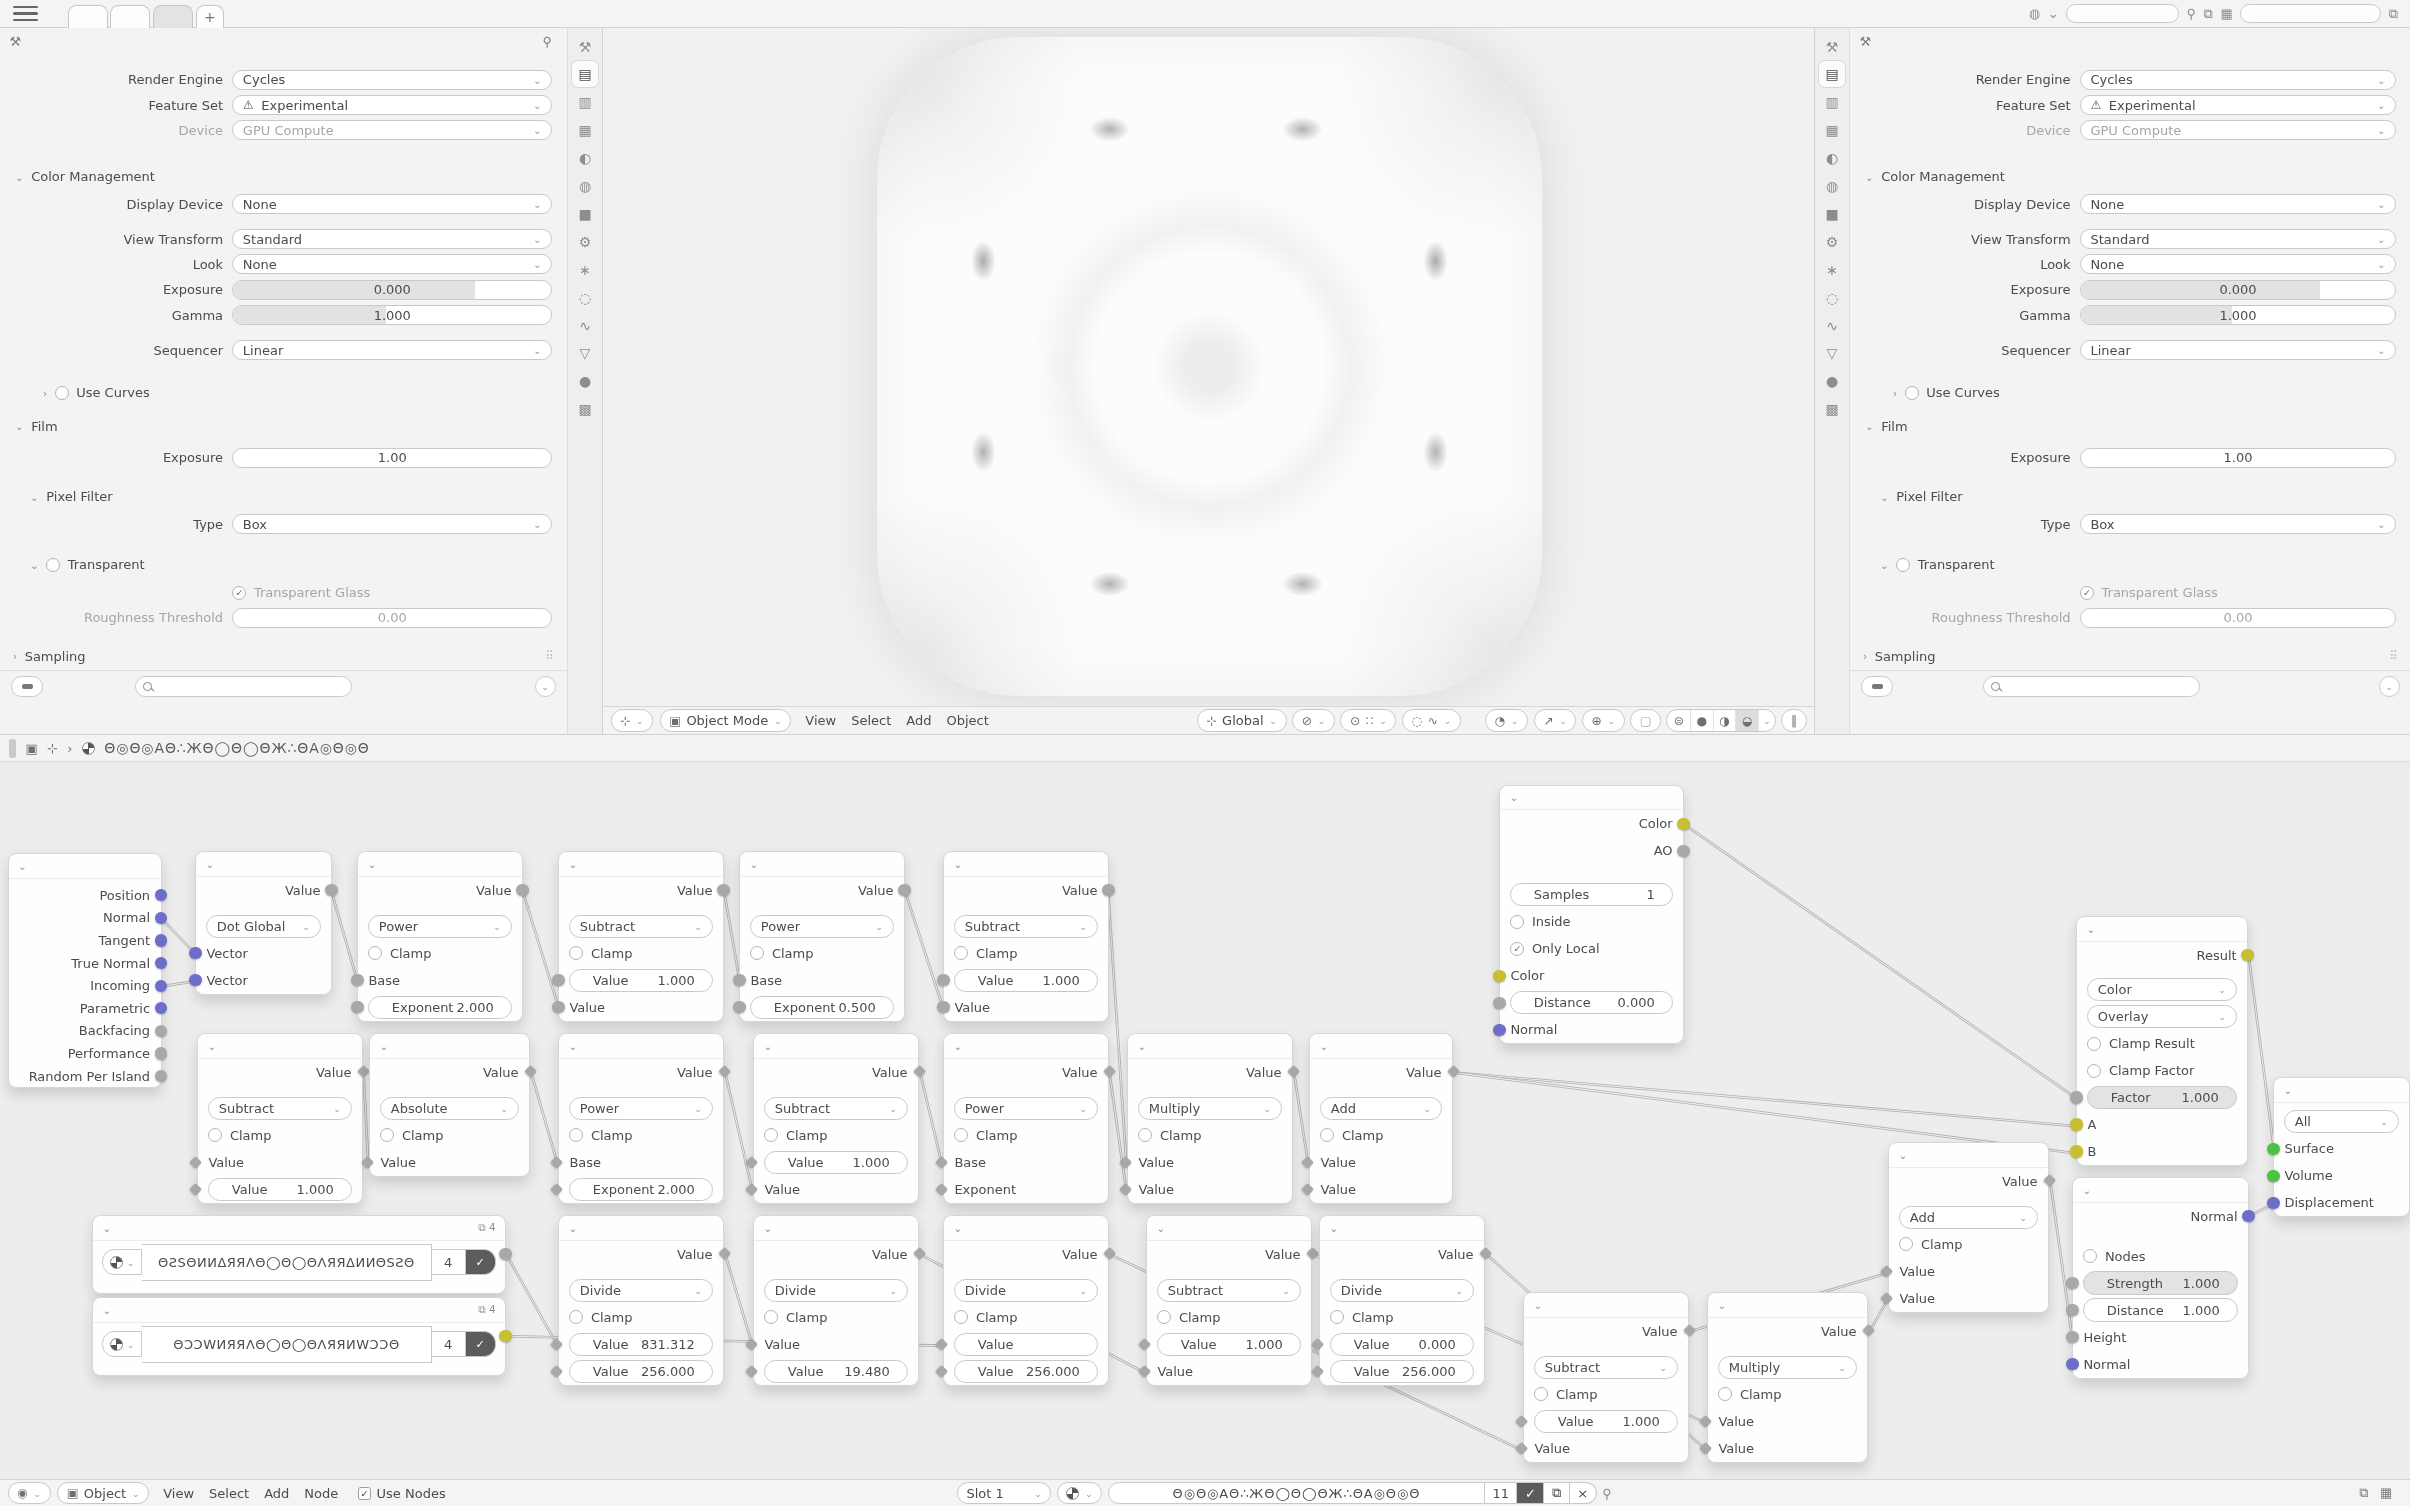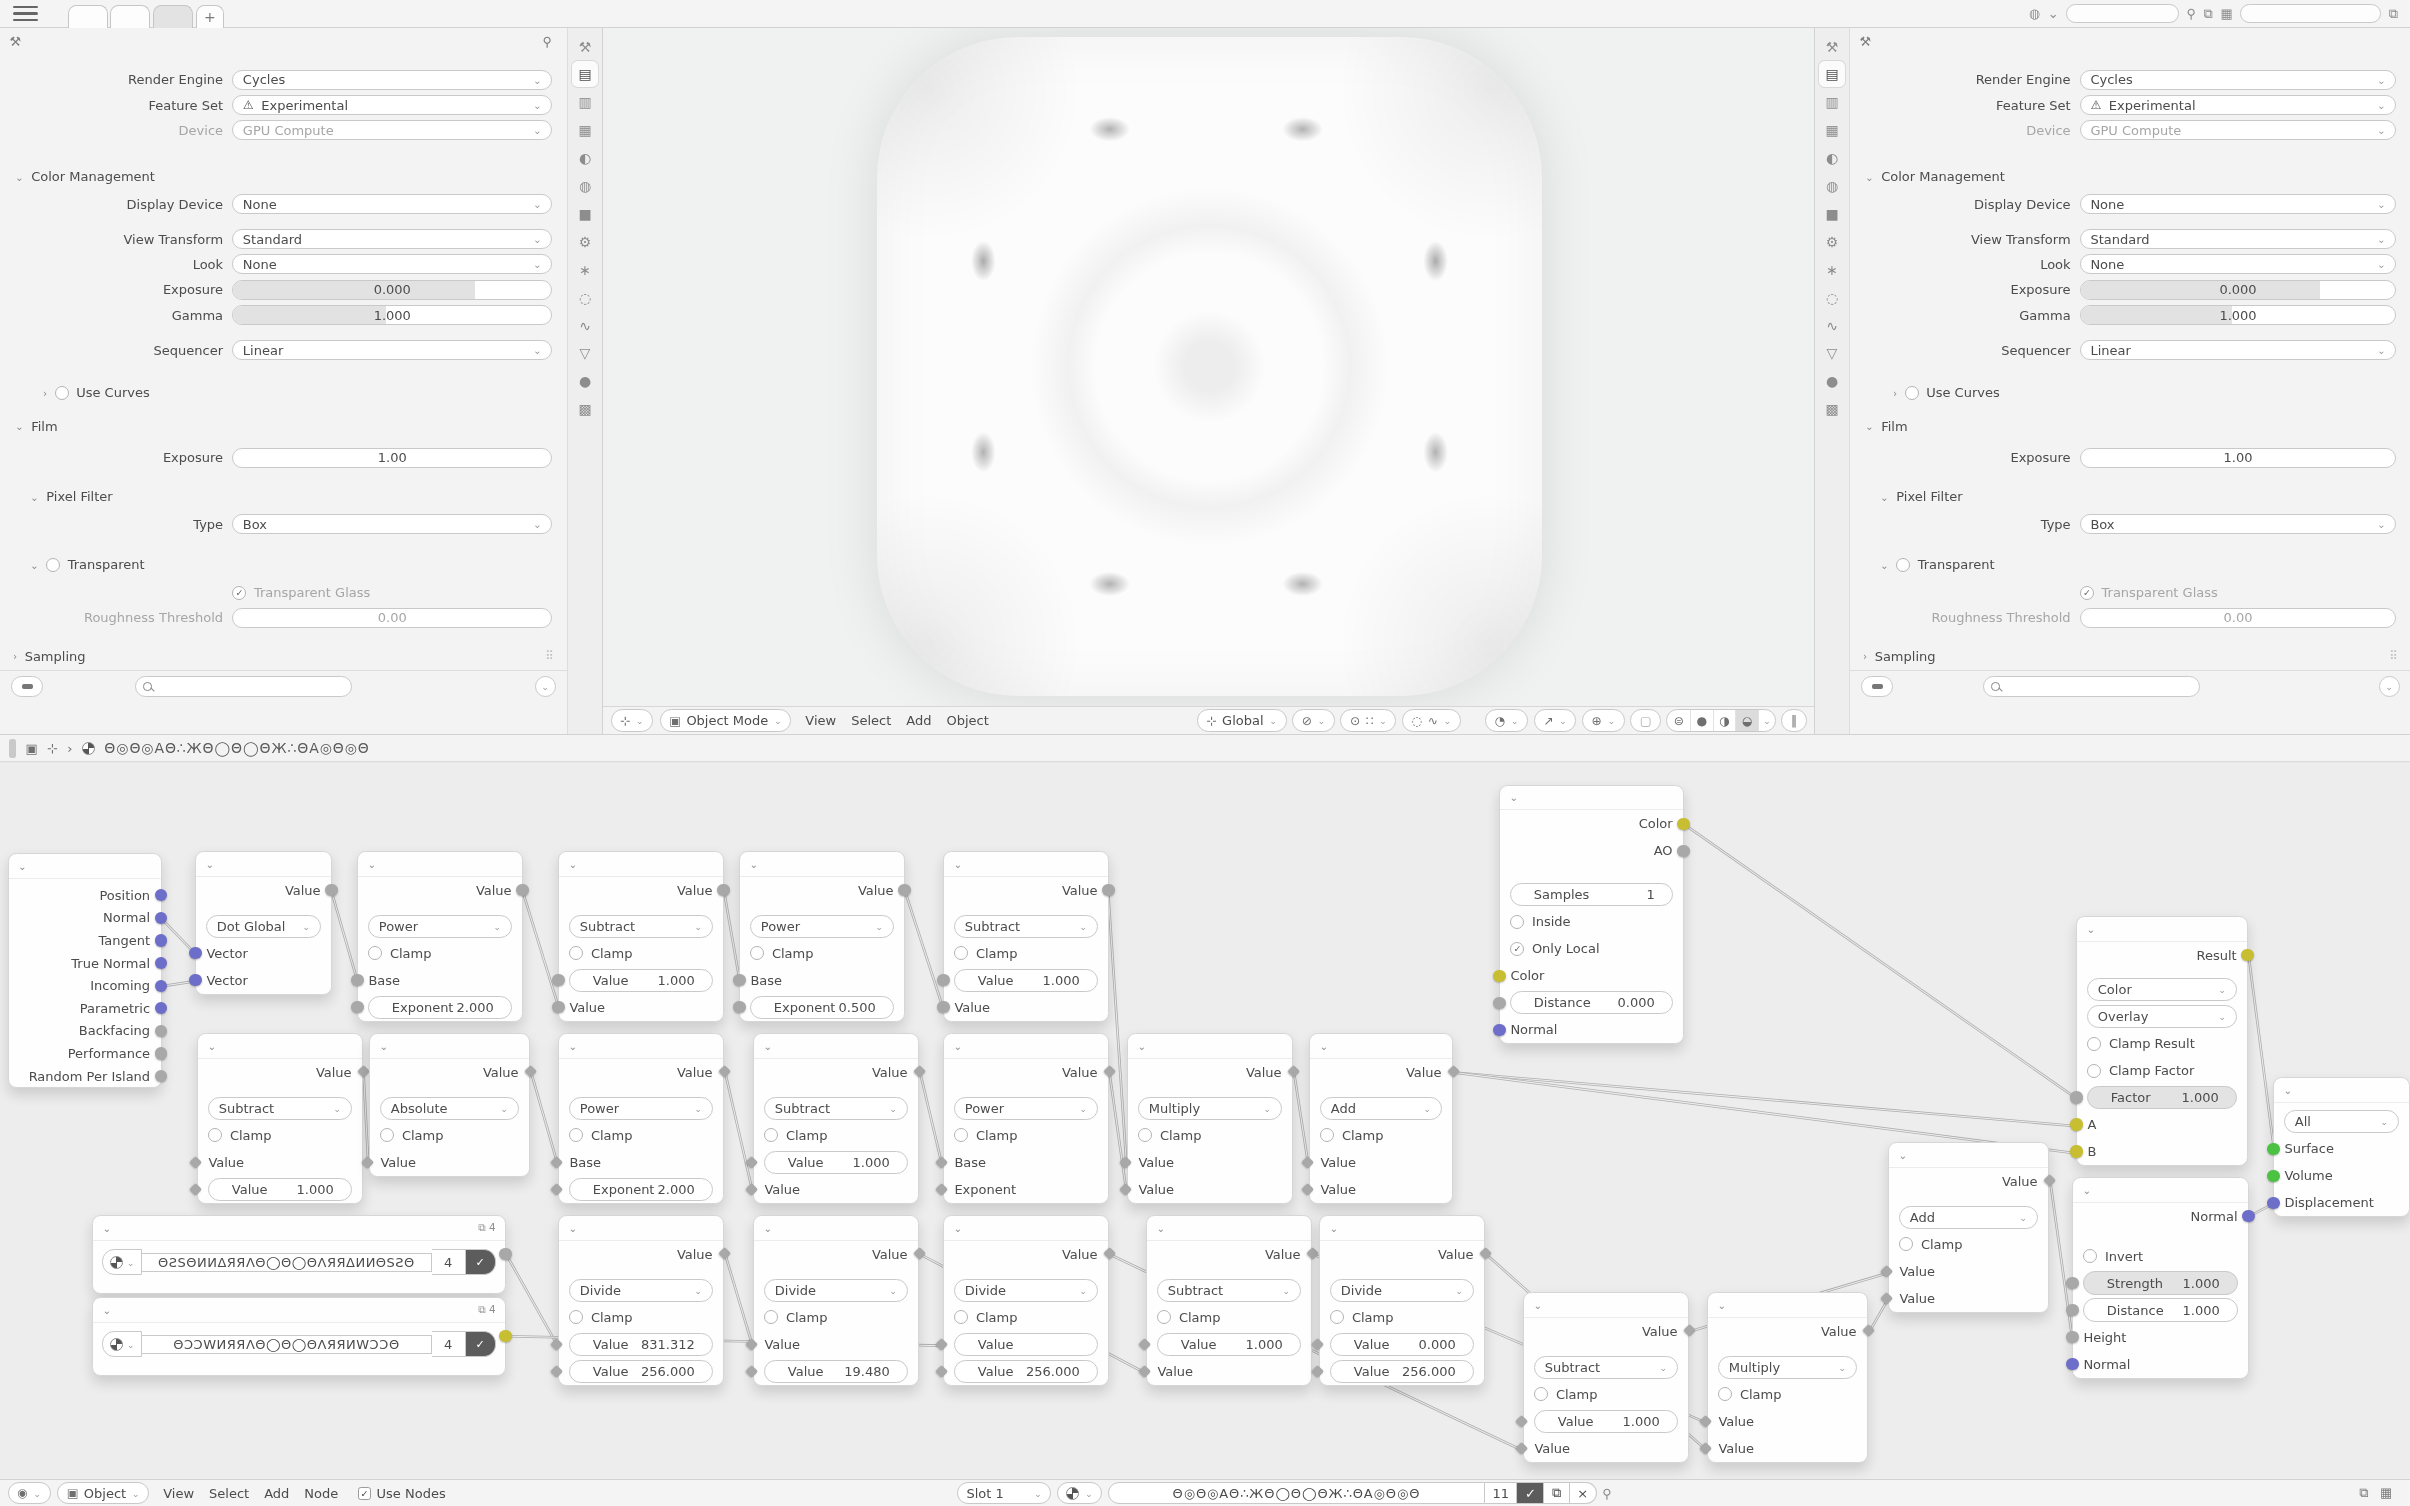--- a/index.html
+++ b/index.html
@@ -126,21 +126,21 @@
   .npill { flex:1; height:23.5px; border:0.9px solid #c9c9c9; border-radius:12.2px; background:#fff; display:flex;
            align-items:center; padding:0 9.4px; position:relative; overflow:hidden; }
   .npill .chev { margin-left:auto; color:#9c9c9c; font-size:9.4px; }
   .npill.fld { justify-content:space-between; }
   .npill.slid { background:#e3e3e3; justify-content:space-between; }
   .ncirc { width:14px; height:14px; border:0.9px solid #b3b3b3; border-radius:50%; background:#fff; margin-right:7.5px;
            display:flex; align-items:center; justify-content:center; font-size:9.4px; color:#666; flex:none; }
   .texrow { display:flex; align-items:center; gap:0; padding:0 9.4px; height:32px; margin-top:5.6px; }
   .texball { height:25.4px; border:0.9px solid #c9c9c9; border-radius:12.2px 0 0 12.2px; background:#fff; display:flex;
              align-items:center; padding:0 6.6px; gap:3.8px; }
-  .texname { flex:1; height:19px; border:0.9px solid #c9c9c9; border-left:none; background:#fff; display:flex;
+  .texname { flex:1; height:37px; border:0.9px solid #c9c9c9; border-left:none; background:#fff; display:flex;
              align-items:center; justify-content:center; font-size:13px; letter-spacing:0.5px; overflow:hidden; white-space:nowrap; }
   .texcount { width:34px; height:25.4px; border:0.9px solid #c9c9c9; border-left:none; background:#fff; display:flex;
               align-items:center; justify-content:center; }
   .texshield { width:30px; height:25.4px; border:0.9px solid #c9c9c9; border-left:none; border-radius:0 12.2px 12.2px 0;
                background:#5c5c5c; color:#fff; display:flex; align-items:center; justify-content:center; font-size:11.3px; }
   .halfball { width:13px; height:13px; border-radius:50%; background:conic-gradient(#555 0 25%, #fff 0 50%, #555 0 75%, #fff 0); border:0.9px solid #888; flex:none; }
 
   
   #statusbar { position:absolute; left:0; top:1479px; width:2411px; height:27px; background:#f4f4f4;
                border-top:0.9px solid #d2d2d2; display:flex; align-items:center; padding:0 7.5px; gap:6.6px; }
@@ -1429,21 +1429,21 @@
       <div class="nhead">
         <span class="hchev">⌄</span>
       </div>
       <div class="nrow rj">
         <span>Normal</span>
         <span class="nsock outp c-vec"></span>
       </div>
       <div style="height: 13px;"></div>
       <div class="nrow">
         <span class="ncirc"></span>
-        <span>Invert</span>
+        <span>Nodes</span>
       </div>
       <div class="nrow">
         <span class="nsock inp c-gray"></span>
         <div class="npill slid">
           <span style="padding-left: 13px;">Strength</span>
           <span style="padding-right: 7.5px;">1.000</span>
         </div>
       </div>
       <div class="nrow">
         <span class="nsock inp c-gray"></span>

